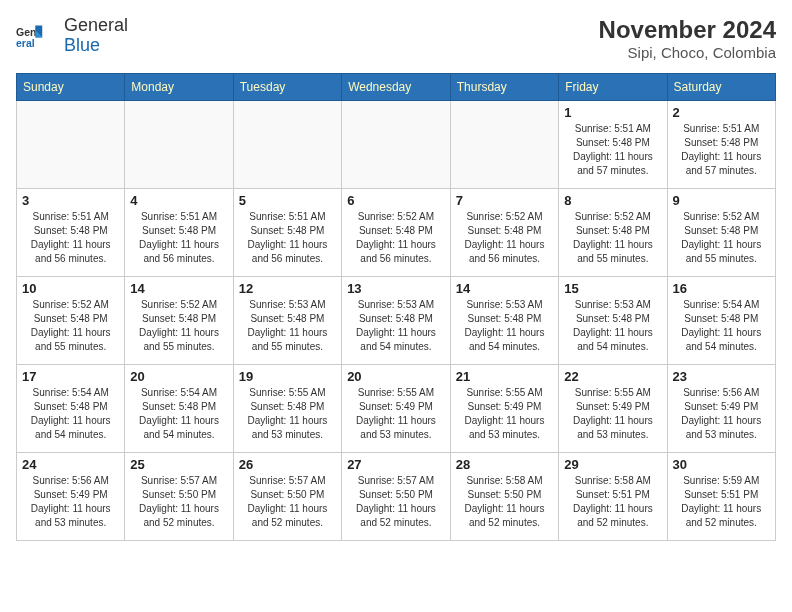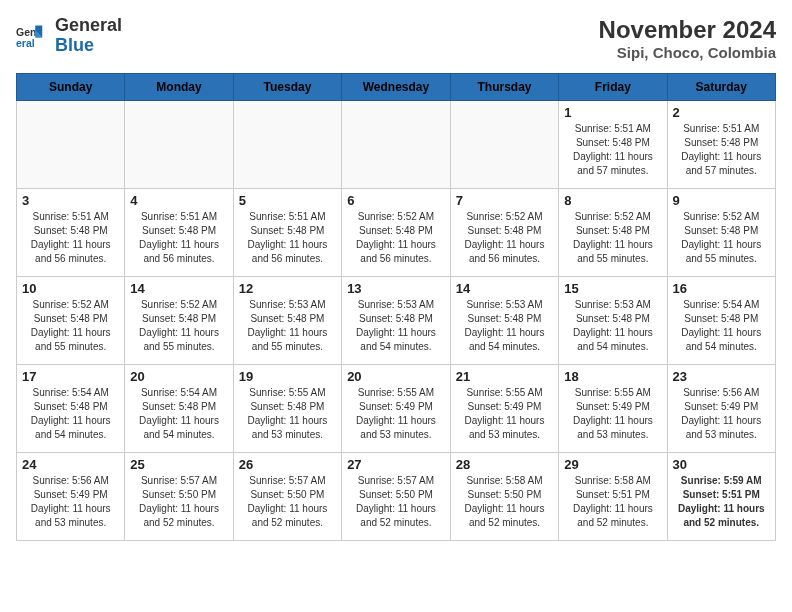--- a/index.html
+++ b/index.html
@@ -12,58 +12,57 @@
     }
     .header {
       display: flex;
       align-items: flex-start;
       justify-content: space-between;
       margin-bottom: 12px;
     }
     .logo {
       display: flex;
       align-items: center;
-      gap: 11px;
+      gap: 20px;
     }
     .logo-text {
       font-size: 18px;
-      font-weight: bold;
+      font-weight: normal;
       line-height: 1.1;
     }
     .logo-general { color: #333; }
     .logo-blue { color: #1a6ab0; }
     .logo-icon {
       width: 28px;
       height: 28px;
     }
     .title-block {
       text-align: right;
     }
     .month-year {
       font-size: 24px;
       font-weight: bold;
       color: #333;
     }
     .location {
       font-size: 15px;
       color: #555;
-      font-weight: bold;
     }
     .calendar {
       width: 100%;
       border-collapse: collapse;
       border: 1px solid #ccc;
     }
     .calendar th {
       background: #2a72b5;
-      color: #000000;
+      color: #fef9c3;
       font-size: 12px;
-      font-weight: bold;
+      font-weight: normal;
       padding: 6px 6px;
-      text-align: center;
+      text-align: left;
       border: 1px solid #1e5a96;
     }
     .calendar td {
       vertical-align: top;
       border: 1px solid #ccc;
       padding: 4px 5px;
       width: 109px;
       min-height: 85px;
       background: #fff;
       font-size: 10px;
@@ -279,21 +278,21 @@
 and 53 minutes.</div>
         </td>
         <td>
           <span class="day-num">21</span>
           <div class="day-info" style="white-space: pre-line;">Sunrise: 5:55 AM
 Sunset: 5:49 PM
 Daylight: 11 hours
 and 53 minutes.</div>
         </td>
         <td>
-          <span class="day-num">18</span>
+          <span class="day-num">22</span>
           <div class="day-info" style="white-space: pre-line;">Sunrise: 5:55 AM
 Sunset: 5:49 PM
 Daylight: 11 hours
 and 53 minutes.</div>
         </td>
         <td>
           <span class="day-num">23</span>
           <div class="day-info" style="white-space: pre-line;">Sunrise: 5:56 AM
 Sunset: 5:49 PM
 Daylight: 11 hours
@@ -338,20 +337,20 @@
         </td>
         <td>
           <span class="day-num">29</span>
           <div class="day-info" style="white-space: pre-line;">Sunrise: 5:58 AM
 Sunset: 5:51 PM
 Daylight: 11 hours
 and 52 minutes.</div>
         </td>
         <td>
           <span class="day-num">30</span>
-          <div class="day-info" style="white-space: pre-line; font-weight: bold;">Sunrise: 5:59 AM
+          <div class="day-info" style="white-space: pre-line;">Sunrise: 5:59 AM
 Sunset: 5:51 PM
 Daylight: 11 hours
 and 52 minutes.</div>
         </td>
       </tr>
     </tbody>
 </table>
 
 </body></html>

